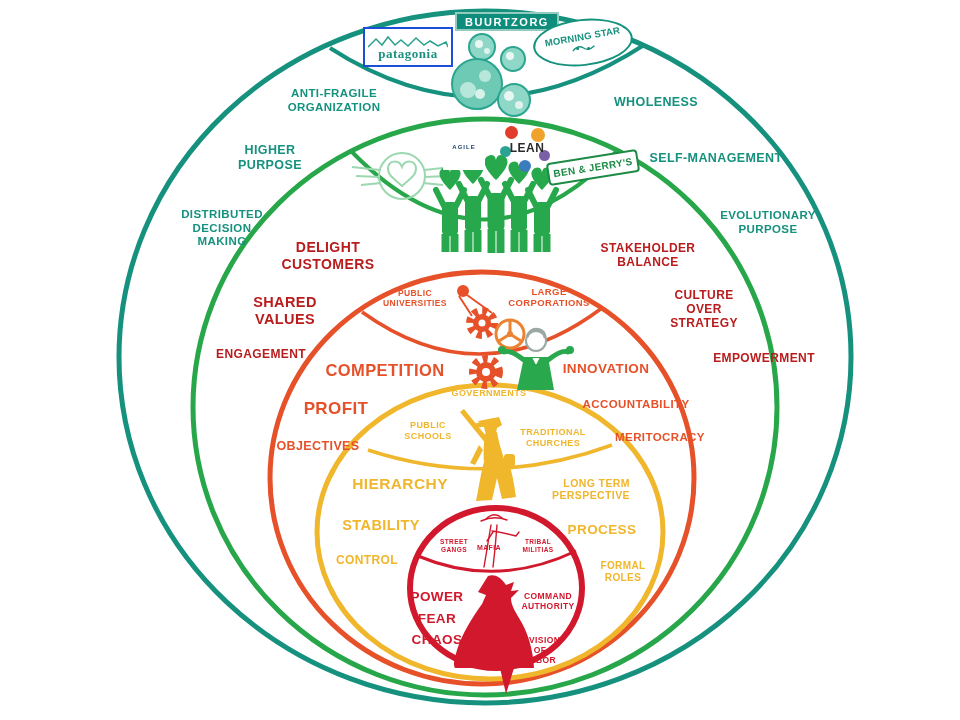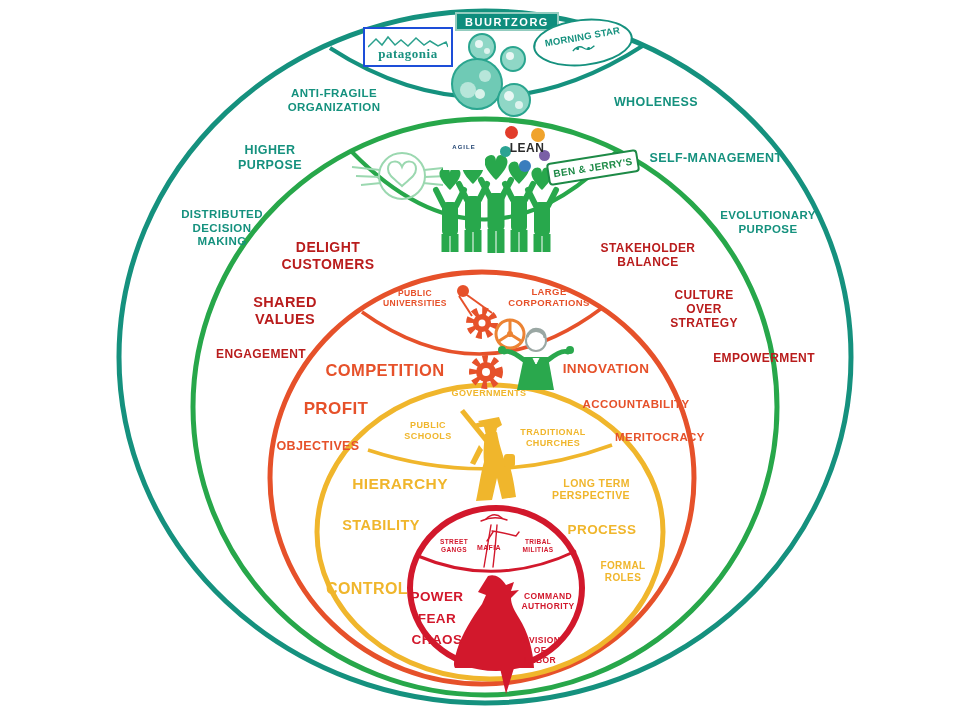--- a/index.html
+++ b/index.html
@@ -264,21 +264,21 @@
   <div class="lbl c-amber" style="left:489px;top:393px;font-size:9px;">GOVERNMENTS</div>
   <div class="lbl c-amber" style="left:428px;top:431px;font-size:9px;">PUBLIC
 SCHOOLS</div>
   <div class="lbl c-amber" style="left:553px;top:438px;font-size:9px;">TRADITIONAL
 CHURCHES</div>
   <div class="lbl c-amber" style="left:400px;top:484px;font-size:15.5px;">HIERARCHY</div>
   <div class="lbl c-amber" style="left:591px;top:489px;font-size:10.5px;text-align:right;">LONG TERM
 PERSPECTIVE</div>
   <div class="lbl c-amber" style="left:381px;top:526px;font-size:14.5px;">STABILITY</div>
   <div class="lbl c-amber" style="left:602px;top:530px;font-size:13.5px;">PROCESS</div>
-  <div class="lbl c-amber" style="left:367px;top:589px;font-size:16px;">CONTROL</div>
+  <div class="lbl c-amber" style="left:367px;top:560px;font-size:12px;">CONTROL</div>
   <div class="lbl c-amber" style="left:623px;top:572px;font-size:10px;">FORMAL
 ROLES</div>
 
   <div class="lbl c-red" style="left:454px;top:546px;font-size:6.5px;">STREET
 GANGS</div>
   <div class="lbl c-red" style="left:489px;top:548px;font-size:7px;">MAFIA</div>
   <div class="lbl c-red" style="left:538px;top:546px;font-size:6.5px;">TRIBAL
 MILITIAS</div>
   <div class="lbl c-red" style="left:437px;top:618px;font-size:13.5px;line-height:1.6;">POWER
 FEAR

